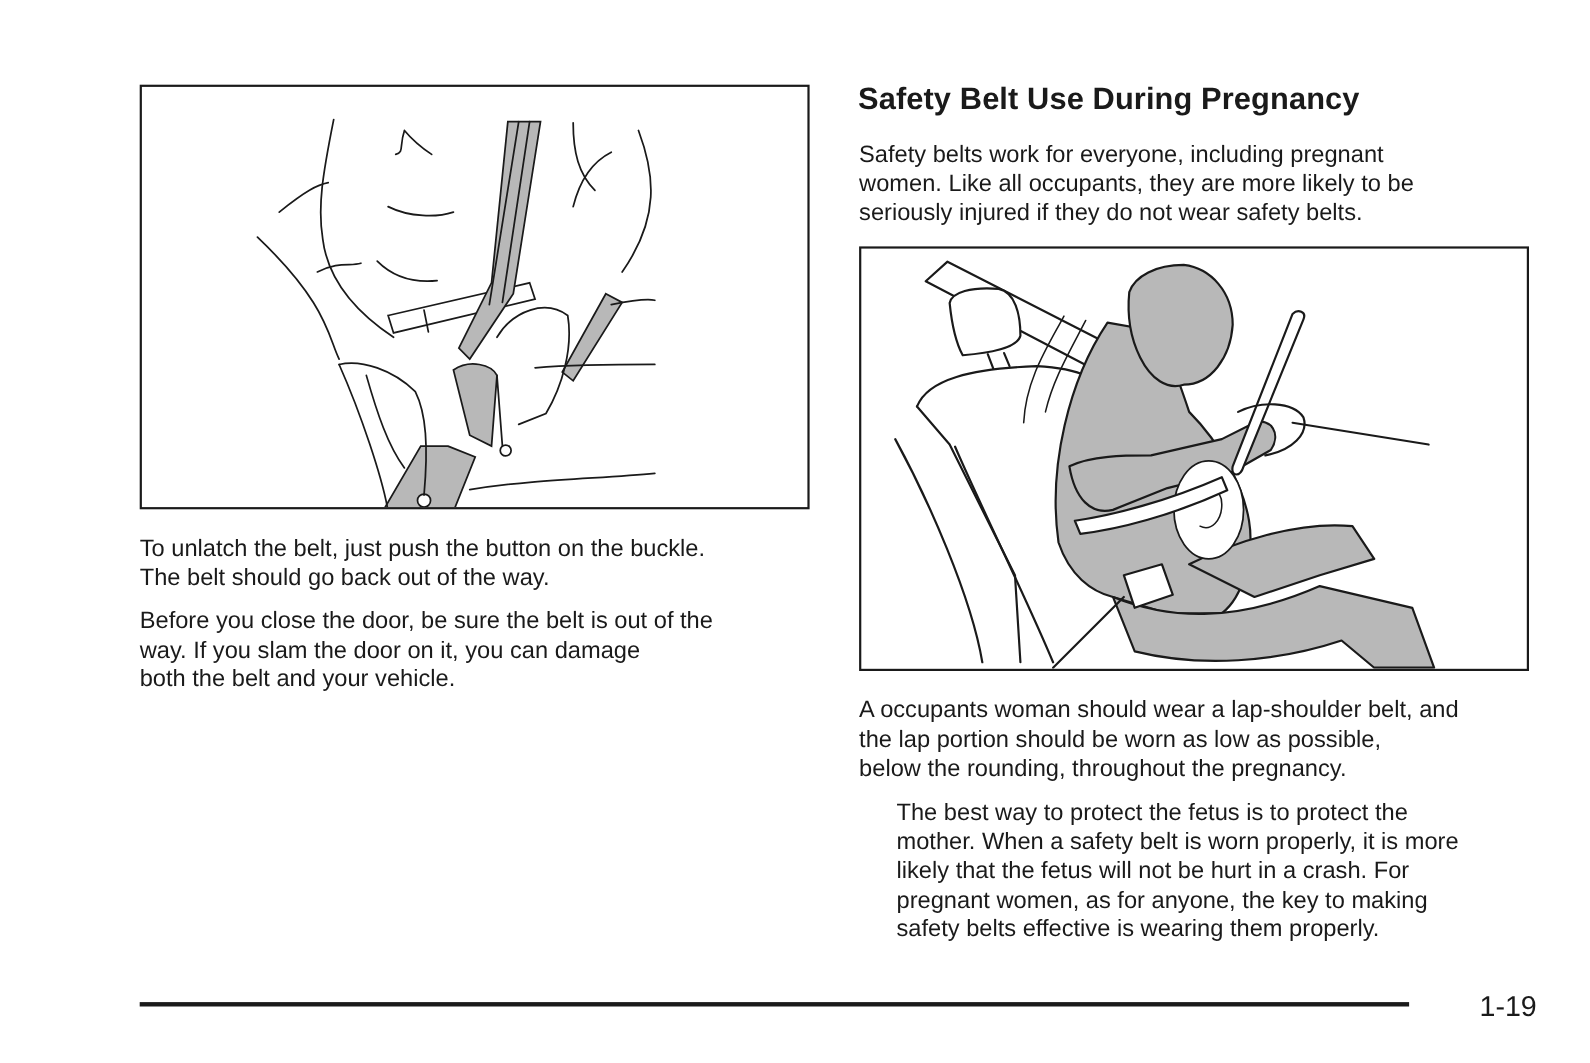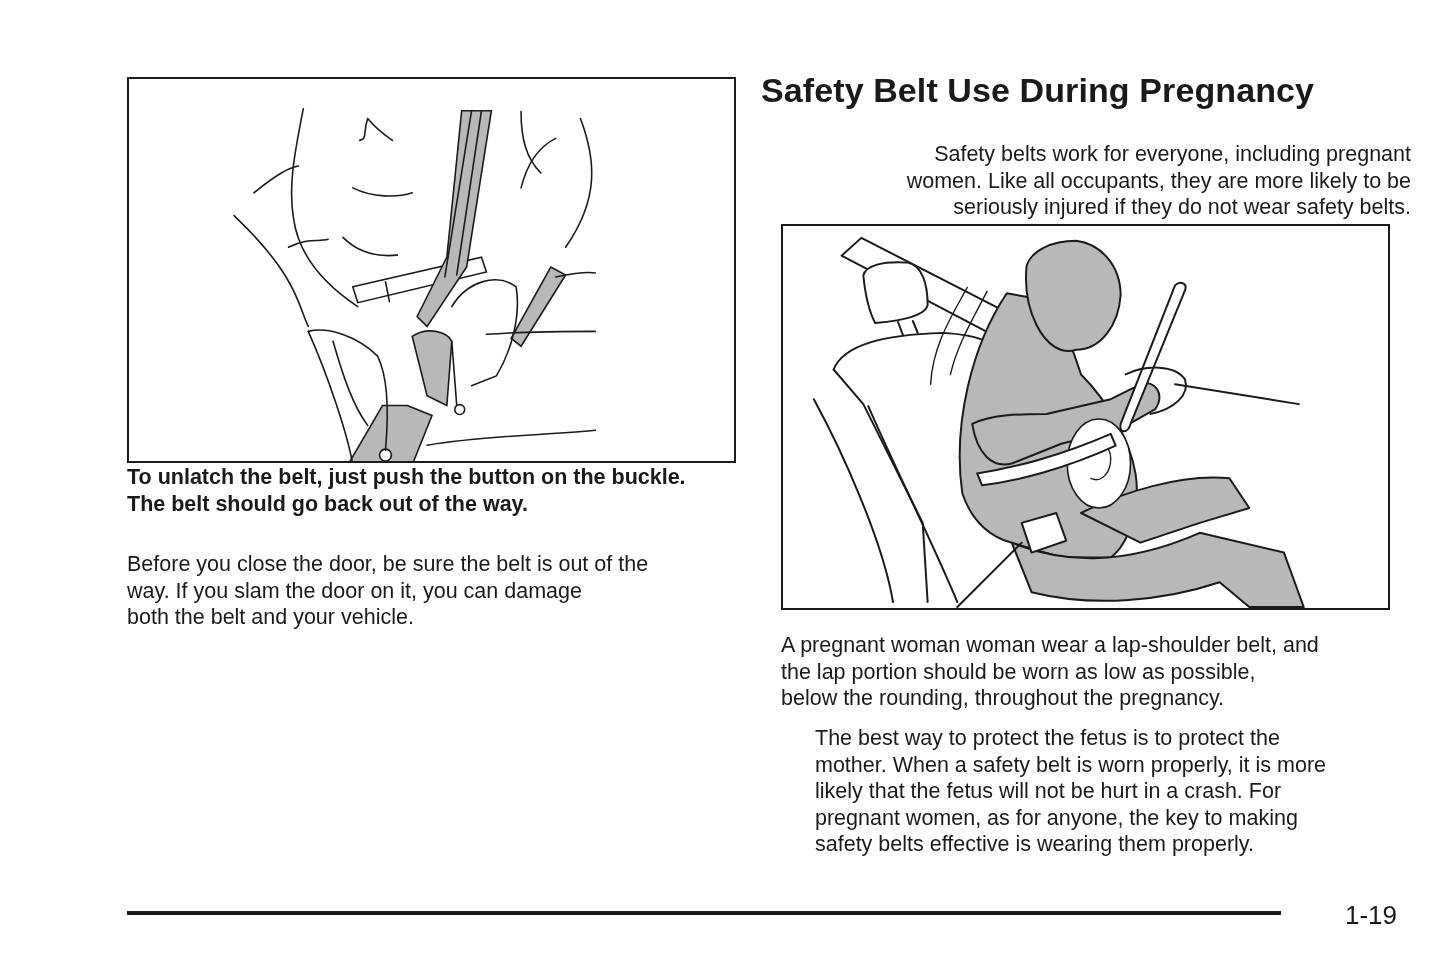--- a/index.html
+++ b/index.html
@@ -10,27 +10,27 @@
     .figure {
       position: absolute; border: 2px solid #1a1a1a; background: #fff; box-sizing: border-box;
     }
     .figure svg { width: 100%; height: 100%; display: block; }
     #fig-left { left: 127px; top: 77px; width: 609px; height: 386px; }
     #fig-right { left: 781px; top: 224px; width: 609px; height: 386px; }
     .para {
       position: absolute; font-size: 21.5px; line-height: 26.5px; margin: 0;
       white-space: pre-line;
     }
-    #left-p1 { left: 127px; top: 464px; width: 620px; font-weight: bold; }
+    #left-p1 { left: 127px; top: 485px; width: 620px; }
     #left-p2 { left: 127px; top: 551px; width: 620px; }
     #heading {
-      position: absolute; left: 761px; top: 70px; margin: 0;
-      font-size: 34px; font-weight: bold; line-height: 40px; letter-spacing: 0.1px;
+      position: absolute; left: 780px; top: 70px; margin: 0;
+      font-size: 28px; font-weight: bold; line-height: 40px; letter-spacing: 0.1px;
     }
-    #right-p1 { left: 781px; top: 141px; width: 630px; text-align: right; }
+    #right-p1 { left: 781px; top: 127px; width: 630px; }
     #right-p2 { left: 781px; top: 632px; width: 630px; }
     #right-p3 { left: 815px; top: 725px; width: 630px; }
     #footer-rule {
       position: absolute; left: 127px; top: 911px; width: 1154px; height: 4px; background: #1a1a1a;
     }
     #page-number {
       position: absolute; left: 1345px; top: 902px; font-size: 26px; line-height: 26px;
     }
   </style>
 </head>
@@ -117,21 +117,21 @@
 
     <ellipse cx="318" cy="240" rx="32" ry="45" fill="#fff" stroke-width="1.6"></ellipse>
     <path d="M305 225 C315 215 330 220 330 235 C330 250 320 260 310 255" stroke-width="1.4"></path>
 
     <path d="M195 250 C230 245 280 232 330 210 L335 222 C285 245 235 258 200 262 Z" fill="#fff"></path>
     <path d="M240 300 L275 290 L285 318 L250 330 Z" fill="#fff"></path>
     <path d="M175 385 L240 320"></path>
   </svg>
 </div>
 
-<p class="para" id="right-p2">A pregnant woman woman wear a lap-shoulder belt, and
+<p class="para" id="right-p2">A occupants woman should wear a lap-shoulder belt, and
 the lap portion should be worn as low as possible,
 below the rounding, throughout the pregnancy.</p>
 <p class="para" id="right-p3">The best way to protect the fetus is to protect the
 mother. When a safety belt is worn properly, it is more
 likely that the fetus will not be hurt in a crash. For
 pregnant women, as for anyone, the key to making
 safety belts effective is wearing them properly.</p>
 
 <div id="footer-rule"></div>
 <div id="page-number">1-19</div>

